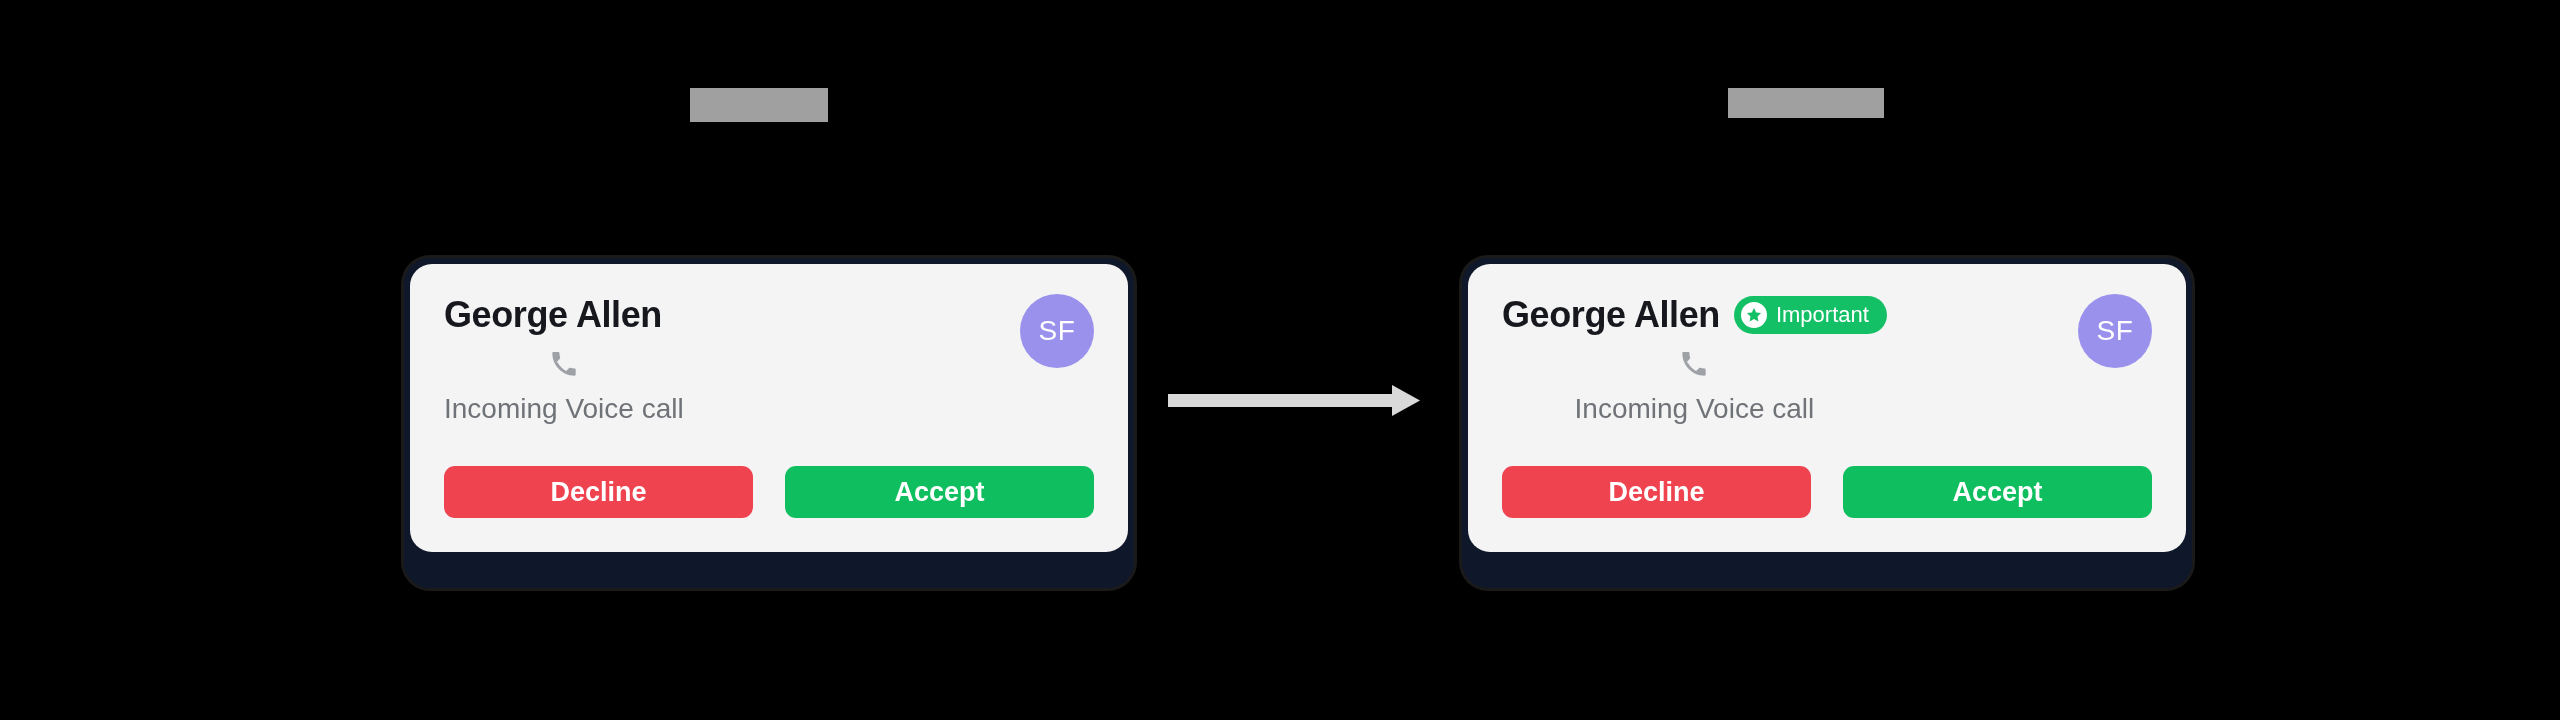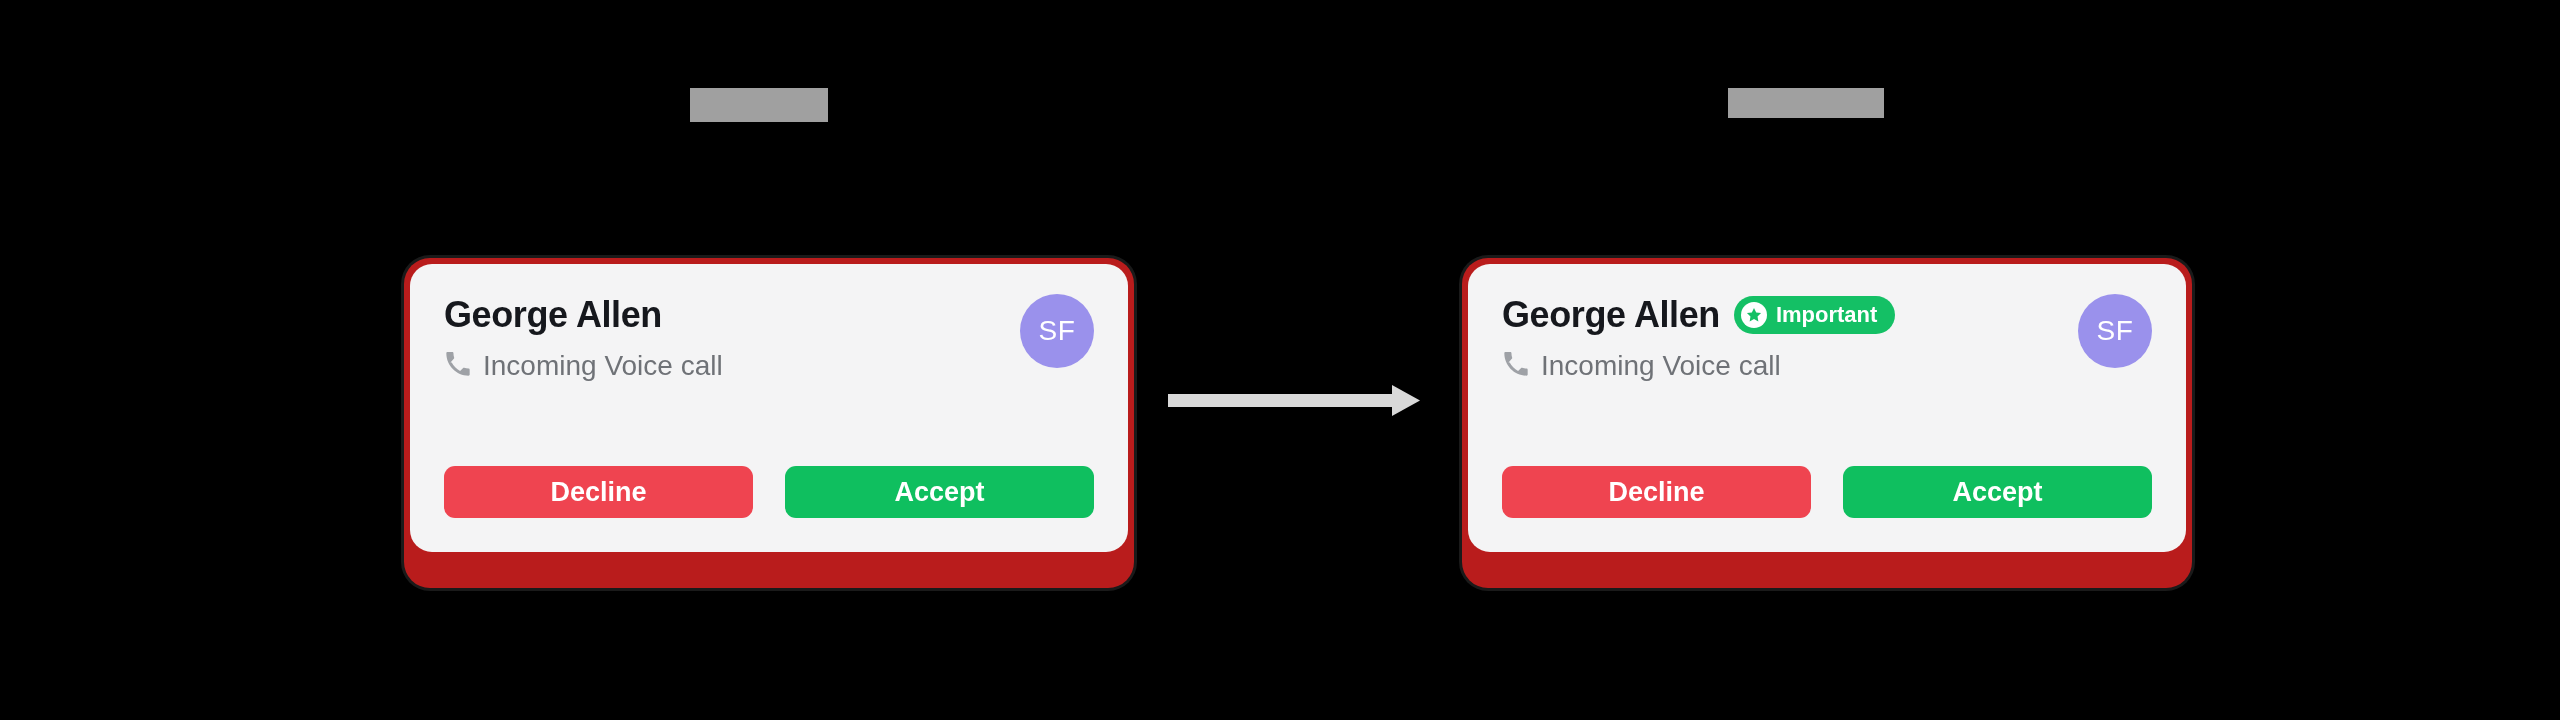--- a/index.html
+++ b/index.html
@@ -28,21 +28,21 @@
     overflow: hidden;
   }
 
   #label-left  { left: 690px; top: 88px; width: 138px; height: 34px; }
   #label-right { left: 1728px; top: 88px; width: 156px; height: 30px; }
 
   
   .card-wrap {
     position: absolute;
     border-radius: 26px;
-    background: #b91c1c;
+    background: #0f172a;
     padding: 6px 6px 14px 6px;
     box-shadow:
       0 0 0 3px rgba(255,255,255,0.10),
       0 10px 22px rgba(0,0,0,0.55);
   }
 
   #card-left-wrap  { left: 404px;  top: 258px; width: 730px; height: 330px; }
   #card-right-wrap { left: 1462px; top: 258px; width: 730px; height: 330px; }
 
   .card {
@@ -92,31 +92,32 @@
     height: 26px;
     border-radius: 50%;
     background: #ffffff;
     display: flex;
     align-items: center;
     justify-content: center;
     flex: 0 0 auto;
   }
   .badge-label {
     font-size: 22px;
-    font-weight: 700;
+    font-weight: 400;
     color: #ffffff;
     white-space: nowrap;
   }
 
   
   .subtitle-row {
     display: flex;
     align-items: center;
     gap: 11px;
     margin-top: 12px;
+    flex-direction: column;
   }
   .subtitle-text {
     font-size: 28px;
     color: #6f7277;
     white-space: nowrap;
   }
 
   
   .avatar {
     width: 74px;

